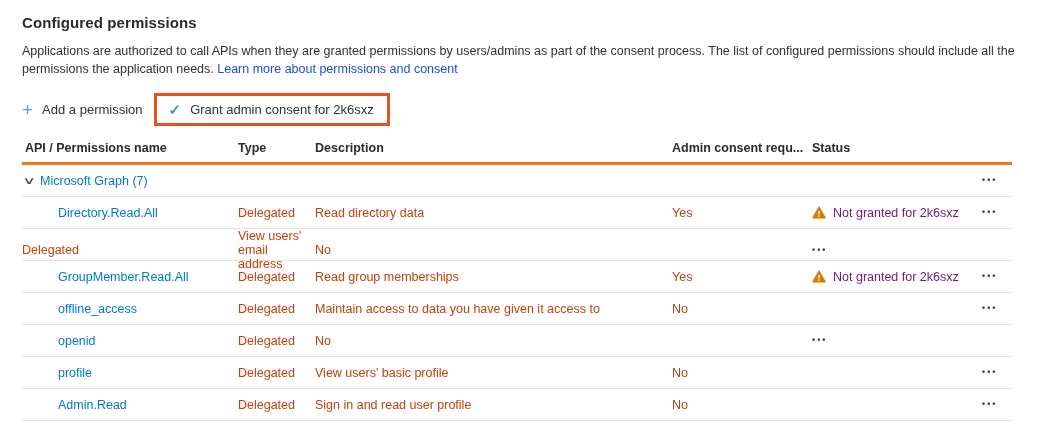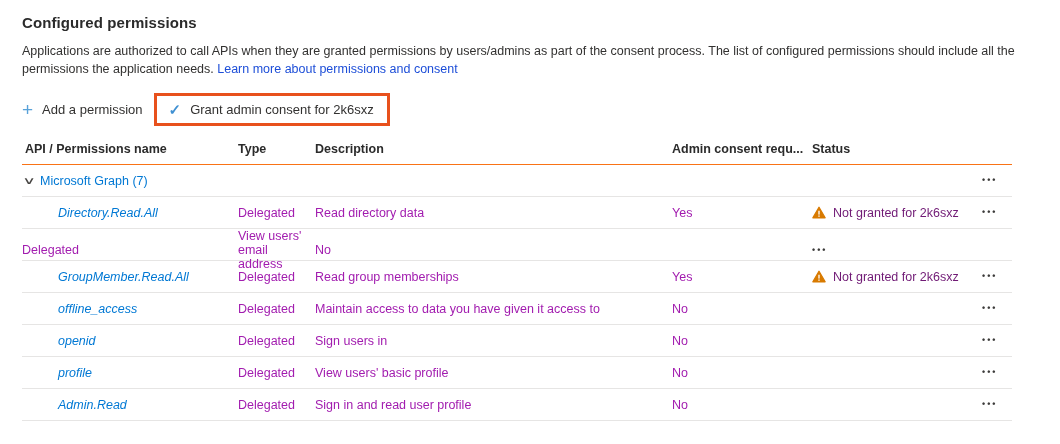--- a/index.html
+++ b/index.html
@@ -54,43 +54,43 @@
   
   .perm-table { margin-top: 4px; width: 990px; }
   .thead, .trow {
     display: grid;
     grid-template-columns: 216px 77px 357px 140px 170px 30px;
     align-items: center;
   }
   .thead {
     height: 31px;
     font-size: 12.5px; font-weight: 700; color: #2b2b2b;
-    border-bottom: 1px solid #f97316;
+    border-bottom: 3px solid #f97316;
   }
   .th-name { padding-left: 3px; }
   .trow {
     height: 32px;
     font-size: 12.5px;
     border-bottom: 1px solid #e6e5e4;
   }
   .cell-group {
     display: flex; align-items: center; padding-left: 3px;
     grid-column: 1 / span 5;
     cursor: pointer;
   }
   .chevron {
     display: inline-block;
     color: #484644;
     font-size: 11px;
     transform: scaleX(1.7) scaleY(0.9);
     margin-right: 7px;
   }
   .group-link { color: #0078d4; font-size: 12.5px; }
-  .perm-link { color: #0078d4; padding-left: 36px; cursor: pointer; font-style: italic; }
-  .cell-type, .cell-desc, .cell-consent { color: #a21caf; }
+  .perm-link { color: #0078d4; padding-left: 36px; cursor: pointer; }
+  .cell-type, .cell-desc, .cell-consent { color: #c2410c; }
   .cell-status { display: flex; align-items: center; }
   .warn-icon { margin-right: 7px; display: inline-flex; }
   .status-text { color: #701a75; font-size: 12.5px; }
   .menu-btn {
     background: none; border: none; cursor: pointer;
     font-size: 9px; letter-spacing: 2px; font-weight: 700;
     color: #3b3a39; text-align: left; padding: 0;
     line-height: 1;
   }
 </style>
@@ -187,21 +187,20 @@
       <div class="cell-type">Delegated</div>
       <div class="cell-desc">Maintain access to data you have given it access to</div>
       <div class="cell-consent">No</div>
       <div class="cell-status"></div>
       <button class="menu-btn">•••</button>
     </div>
 
     <div class="trow">
       <a class="perm-link">openid</a>
       <div class="cell-type">Delegated</div>
-      <div class="cell-desc">Sign users in</div>
       <div class="cell-consent">No</div>
       <div class="cell-status"></div>
       <button class="menu-btn">•••</button>
     </div>
 
     <div class="trow">
       <a class="perm-link">profile</a>
       <div class="cell-type">Delegated</div>
       <div class="cell-desc">View users' basic profile</div>
       <div class="cell-consent">No</div>

